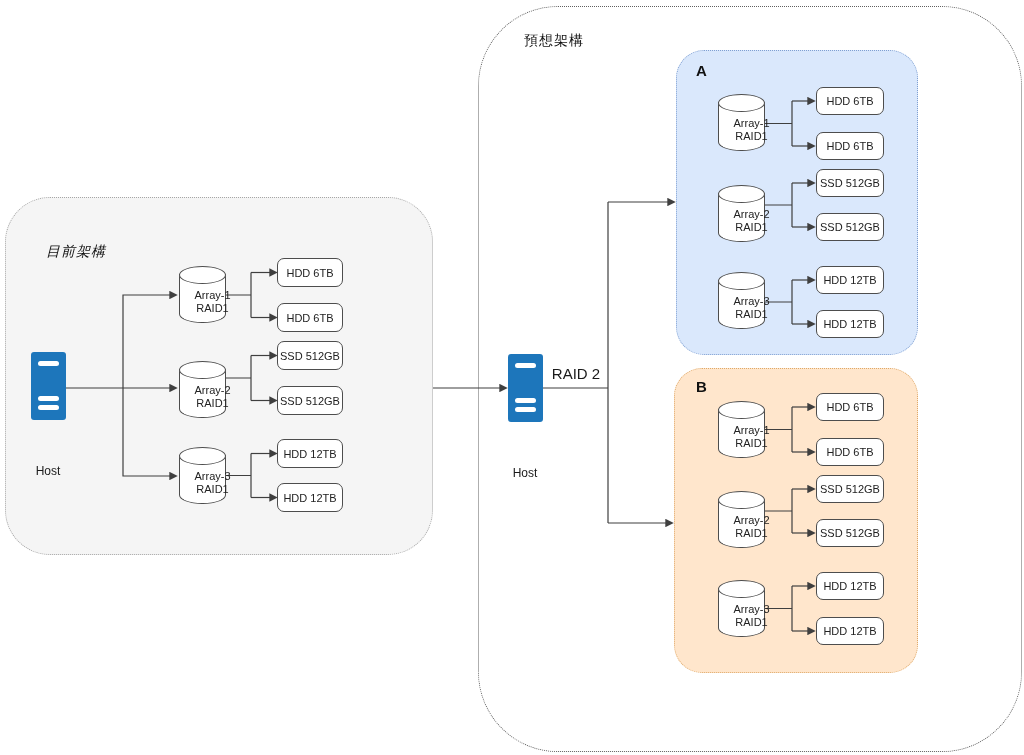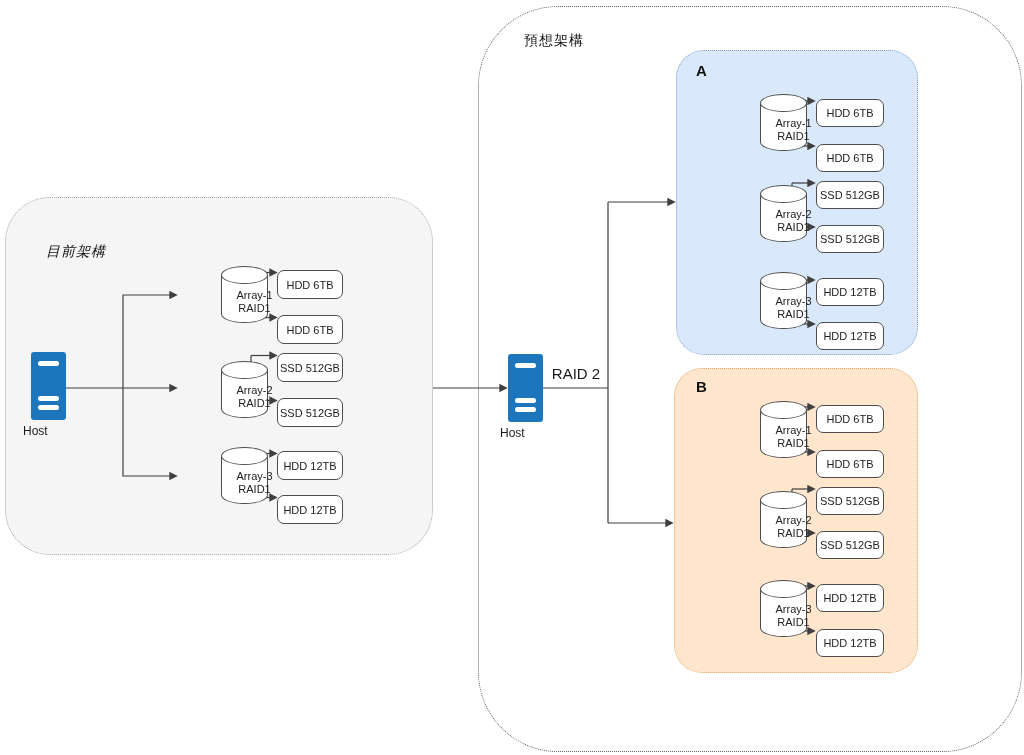--- a/index.html
+++ b/index.html
@@ -37,43 +37,43 @@
   .arrowhead-shape{fill:var(--connector,#3f3f3f);}
   
   .host{
     position:absolute;width:35px;height:68px;border-radius:3px;z-index:4;
     background:var(--host-fill,#1d76bb);
   }
   .host .bar{position:absolute;left:7px;width:21px;height:5px;border-radius:2.5px;background:#fff;}
   .host .b1{top:9px;}
   .host .b2{top:44px;}
   .host .b3{top:53px;}
-  .host-label{position:absolute;width:50px;text-align:left;font-size:12px;z-index:4;}
-  
-  .cyl{position:absolute;width:67px;height:58px;z-index:4;margin-left:42px;}
+  .host-label{position:absolute;width:50px;text-align:center;font-size:12px;z-index:4;margin-top:40px;}
+  
+  .cyl{position:absolute;width:67px;height:58px;z-index:4;}
   .cyl .cyl-top{
     position:absolute;left:0;top:0;width:45px;height:16px;background:#fff;
     border:1px solid var(--node-border,#4d4d4d);border-radius:50%;z-index:2;box-sizing:content-box;
   }
   .cyl .cyl-body{
     position:absolute;left:0;top:8px;width:45px;height:48px;background:#fff;
     border:1px solid var(--node-border,#4d4d4d);border-top:none;
     border-radius:0 0 23px 23px / 0 0 9px 9px;z-index:1;box-sizing:content-box;
   }
   .cyl .cyl-label{
     position:absolute;left:-9px;right:-9px;top:23px;text-align:center;
     font-size:11px;line-height:13px;z-index:3;color:#222;
   }
   .cyl .cyl-label span{display:block;}
   
   .drive{
     position:absolute;box-sizing:border-box;background:#fff;z-index:4;
     border:1px solid var(--node-border,#4d4d4d);border-radius:7px;
     display:flex;align-items:center;justify-content:center;
-    font-size:11px;color:#222;white-space:nowrap;margin-top:12px;
+    font-size:11px;color:#222;white-space:nowrap;
   }
   .drive.w-left{width:66px;height:29px;}
   .drive.w-right{width:68px;height:28px;}
   
   .raid-label{position:absolute;left:546px;top:365px;width:60px;text-align:center;font-size:15px;z-index:4;}
 </style>
 </head>
 <body>
 
 <div class="canvas">

